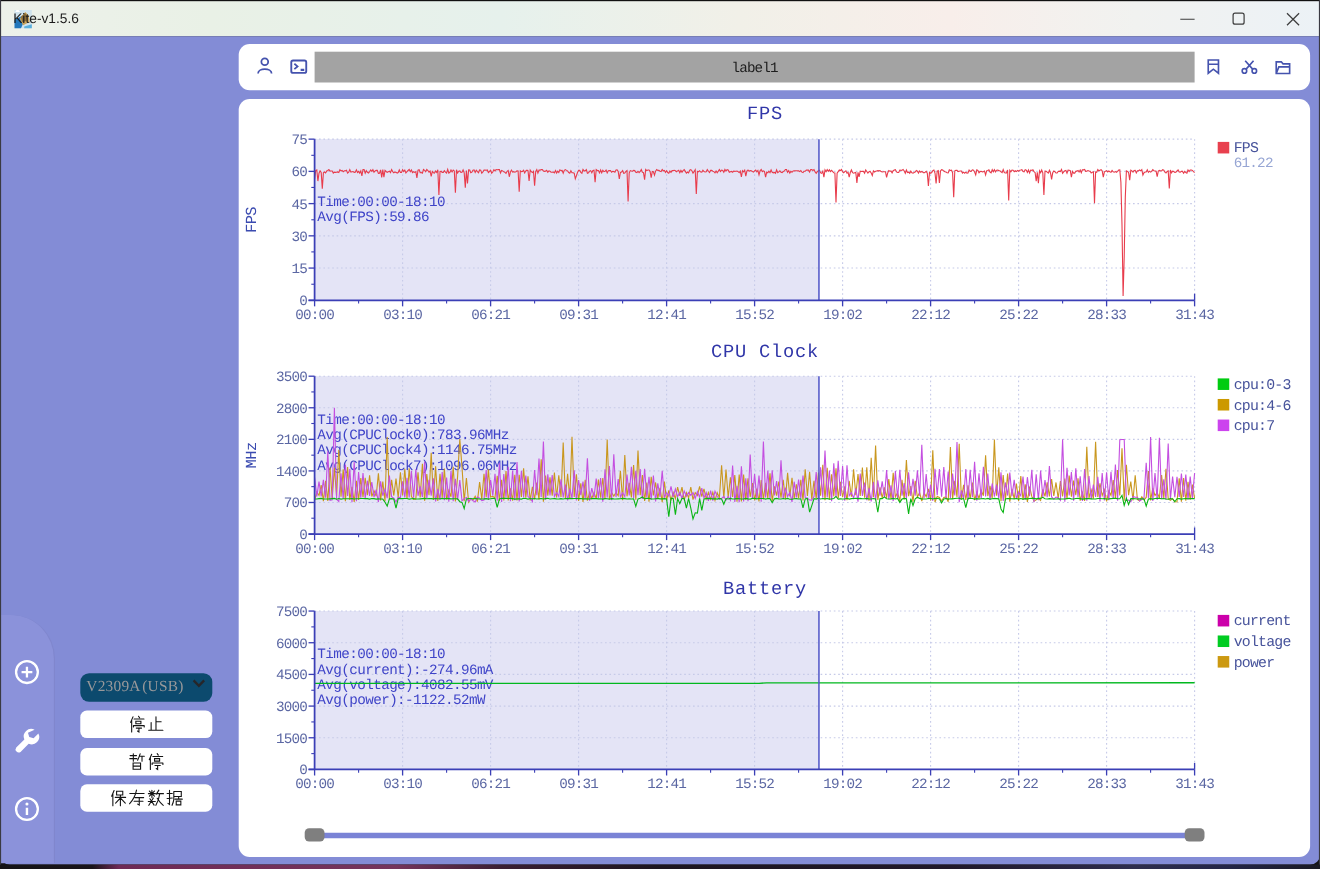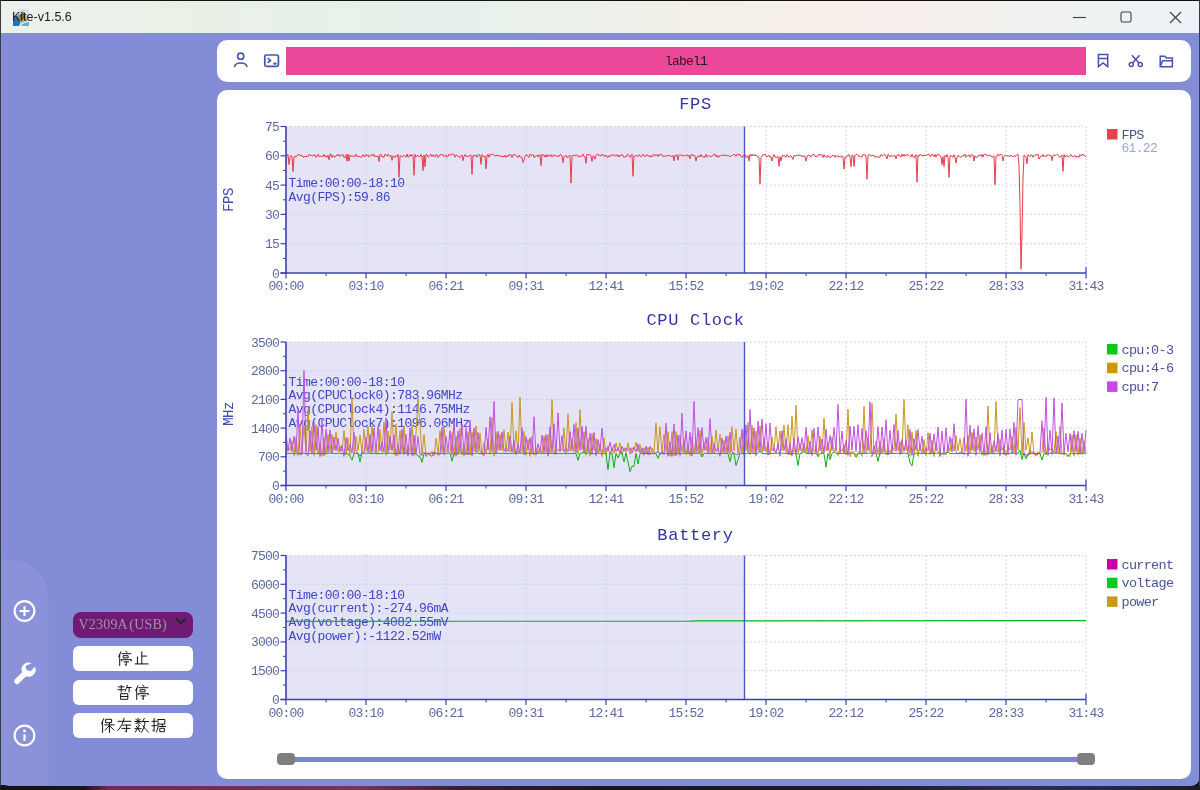--- a/index.html
+++ b/index.html
@@ -6,24 +6,24 @@
 #winbody{position:absolute;left:0;top:33px;width:1200px;height:753px;background:#838cd6;
   border-radius:0 0 9px 9px;}
 #titlebar{position:absolute;left:0;top:0;width:1200px;height:33px;
   background:linear-gradient(90deg,#edf1ea 0%,#e9f1e6 16%,#e6f1ec 38%,#f1f0e8 56%,#f8eeea 72%,#f1f2f0 86%,#ecf2f6 100%);
   border-top:1px solid #111;box-sizing:border-box;}
 #apptitle{position:absolute;left:12px;top:8.5px;font-size:12.5px;color:#1b1b1b;}
 .panel{position:absolute;background:#fff;border-radius:10px;}
 #toolbar{left:217px;top:40px;width:974px;height:42px;}
 #chartpanel{left:217px;top:90px;width:974px;height:689px;}
 #rail{position:absolute;left:0;top:559px;width:50px;height:226px;background:#8b92da;border-top-right-radius:40px;border-right:1px solid rgba(80,85,150,0.18);box-sizing:border-box;}
-#greeninput{position:absolute;left:286px;top:47px;width:800px;height:28px;background:#ec4899;
+#greeninput{position:absolute;left:286px;top:47px;width:800px;height:28px;background:#a3a3a3;
   display:flex;align-items:center;justify-content:center;
   font-family:"Liberation Mono",monospace;font-size:13px;letter-spacing:-0.8px;color:#1d1d1d;}
-#dropdown{position:absolute;left:72.5px;top:611.5px;width:120.5px;height:26.5px;background:#701a75;border-radius:8px;
+#dropdown{position:absolute;left:72.5px;top:611.5px;width:120.5px;height:26.5px;background:#0c4a6e;border-radius:8px;
   font-family:"Liberation Serif",serif;font-size:14px;letter-spacing:0.2px;color:#98989a;
   display:flex;align-items:center;padding-left:6px;box-sizing:border-box;}
 .cbtn{position:absolute;left:72.5px;width:120.5px;height:25px;background:#fff;border-radius:6px;
   display:flex;align-items:center;justify-content:center;}
 #charts{position:absolute;left:0;top:0;}
 .tk{font-family:"Liberation Mono",monospace;font-size:13px;letter-spacing:-0.8px;fill:#5b67a3;}
 .ann{font-family:"Liberation Mono",monospace;font-size:13px;letter-spacing:-0.55px;fill:#3f44c8;}
 .ttl{font-family:"Liberation Mono",monospace;font-size:17px;letter-spacing:0.7px;fill:#3036a8;}
 .leg{font-family:"Liberation Mono",monospace;font-size:13.5px;letter-spacing:-0.7px;fill:#47539b;}
 .legsub{font-family:"Liberation Mono",monospace;font-size:13px;letter-spacing:-0.7px;fill:#97a6d4;}

